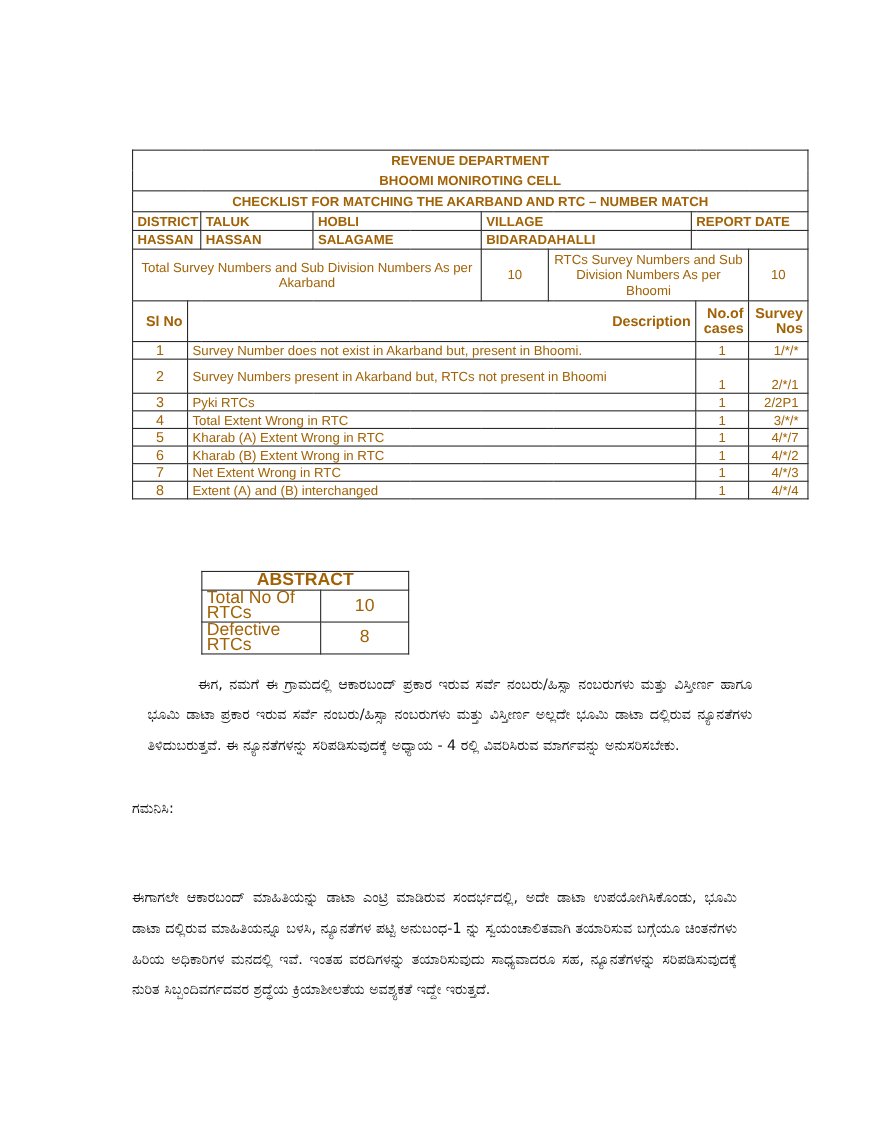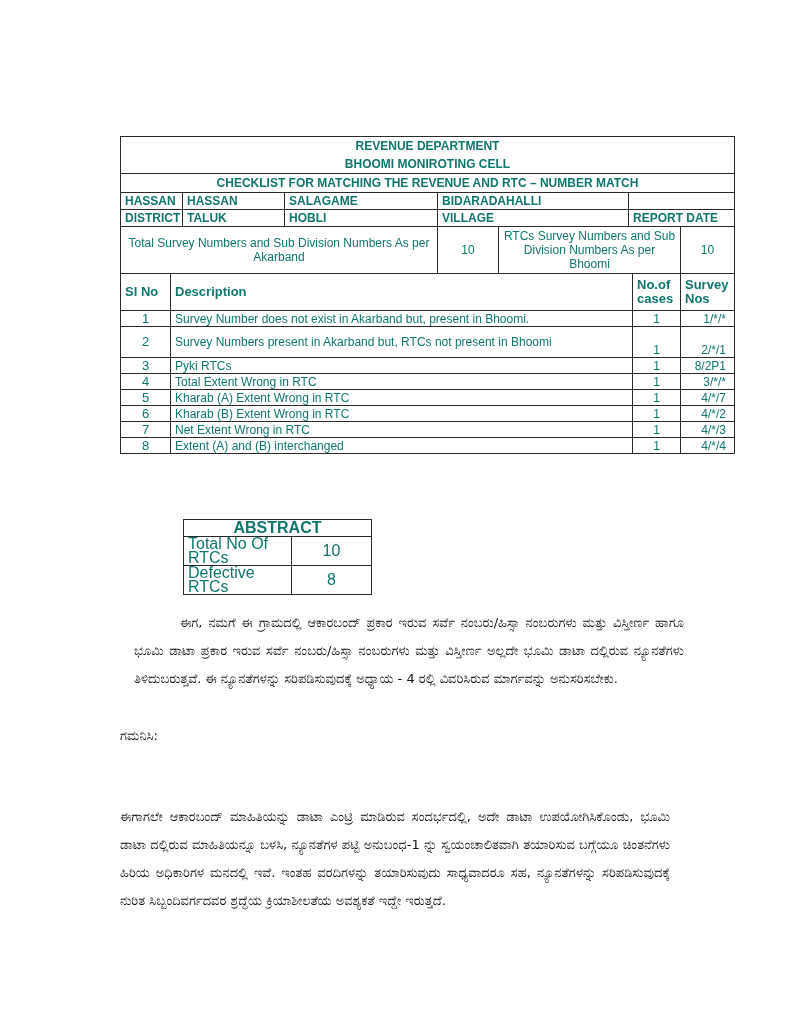--- a/index.html
+++ b/index.html
@@ -1,31 +1,31 @@
 <!DOCTYPE html>
 <html><head>
 <meta charset="utf-8">
 <style>
   html, body { margin: 0; padding: 0; background: #ffffff; }
   body { width: 791px; height: 1024px; position: relative; overflow: hidden;
          font-family: "Liberation Sans", "DejaVu Sans", sans-serif; color: #111; }
   .page { position: absolute; left: 0; top: 0; width: 791px; height: 1024px; background: #fff; }
 
   table { border-collapse: collapse; position: absolute; }
-  td { border: 1px solid #2a2a2a; padding: 0 4px; font-size: 12px; line-height: 14px; color: #0f766e; }
+  td { border: 1px solid #2a2a2a; padding: 0 4px; font-size: 12px; line-height: 14px; color: #a16207; }
 
   #main-table { left: 120px; top: 136px; width: 550px; table-layout: fixed; }
   .center { text-align: center; }
   .bold { font-weight: bold; }
   .hdr-title { height: 18px; font-weight: bold; text-align: center; border-bottom: none; }
   .hdr-title2 { height: 18px; font-weight: bold; text-align: center; border-top: none; }
   .hdr-check { height: 18px; font-weight: bold; text-align: center; }
   .loc-row td { height: 16px; font-weight: bold; }
   .sum-row td { height: 46px; text-align: center; margin-top: 30px; }
-  .col-head td { height: 36px; font-weight: bold; text-align: left; font-size: 13px; }
+  .col-head td { height: 36px; font-weight: bold; text-align: right; font-size: 13px; }
   .item td { height: 15px; }
   .item td.sl { text-align: center; font-size: 13px; }
   .item td.num { text-align: center; }
   .item td.sv { text-align: right; padding-right: 8px; }
   .item.tall td { height: 30px; }
   .item.tall td.num, .item.tall td.sv { vertical-align: bottom; }
 
   #abstract { left: 183px; top: 519px; width: 188px; table-layout: fixed; }
   #abstract td { height: 16px; font-size: 16px; }
 
@@ -55,35 +55,35 @@
         <col style="width:54px">
     </colgroup>
     <tbody>
         <tr>
       <td colspan="11" class="hdr-title">REVENUE DEPARTMENT</td>
     </tr>
     <tr>
       <td colspan="11" class="hdr-title2">BHOOMI MONIROTING CELL</td>
     </tr>
     <tr>
-      <td colspan="11" class="hdr-check">CHECKLIST FOR MATCHING THE REVENUE AND RTC – NUMBER MATCH</td>
+      <td colspan="11" class="hdr-check">CHECKLIST FOR MATCHING THE AKARBAND AND RTC – NUMBER MATCH</td>
+    </tr>
+    <tr class="loc-row">
+      <td colspan="2">DISTRICT</td>
+      <td>TALUK</td>
+      <td colspan="2">HOBLI</td>
+      <td colspan="3">VILLAGE</td>
+      <td colspan="3">REPORT DATE</td>
     </tr>
     <tr class="loc-row">
       <td colspan="2">HASSAN</td>
       <td>HASSAN</td>
       <td colspan="2">SALAGAME</td>
       <td colspan="3">BIDARADAHALLI</td>
       <td colspan="3"></td>
-    </tr>
-    <tr class="loc-row">
-      <td colspan="2">DISTRICT</td>
-      <td>TALUK</td>
-      <td colspan="2">HOBLI</td>
-      <td colspan="3">VILLAGE</td>
-      <td colspan="3">REPORT DATE</td>
     </tr>
     <tr class="sum-row">
       <td colspan="5">Total Survey Numbers and Sub Division Numbers As per Akarband</td>
       <td>10</td>
       <td colspan="4">RTCs Survey Numbers and Sub Division Numbers As per Bhoomi</td>
       <td>10</td>
     </tr>
     <tr class="col-head">
       <td>Sl No</td>
       <td colspan="8">Description</td>
@@ -99,21 +99,21 @@
     <tr class="item tall">
       <td class="sl">2</td>
       <td colspan="8">Survey Numbers  present in Akarband but, RTCs not present  in Bhoomi</td>
       <td class="num">1</td>
       <td class="sv">2/*/1</td>
     </tr>
     <tr class="item">
       <td class="sl">3</td>
       <td colspan="8">Pyki RTCs</td>
       <td class="num">1</td>
-      <td class="sv">8/2P1</td>
+      <td class="sv">2/2P1</td>
     </tr>
     <tr class="item">
       <td class="sl">4</td>
       <td colspan="8">Total Extent Wrong in RTC</td>
       <td class="num">1</td>
       <td class="sv">3/*/*</td>
     </tr>
     <tr class="item">
       <td class="sl">5</td>
       <td colspan="8">Kharab (A) Extent Wrong in RTC</td>

